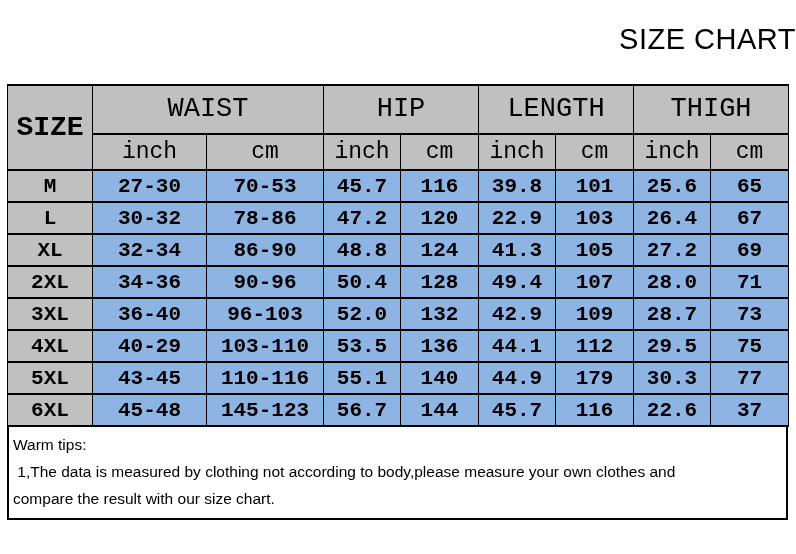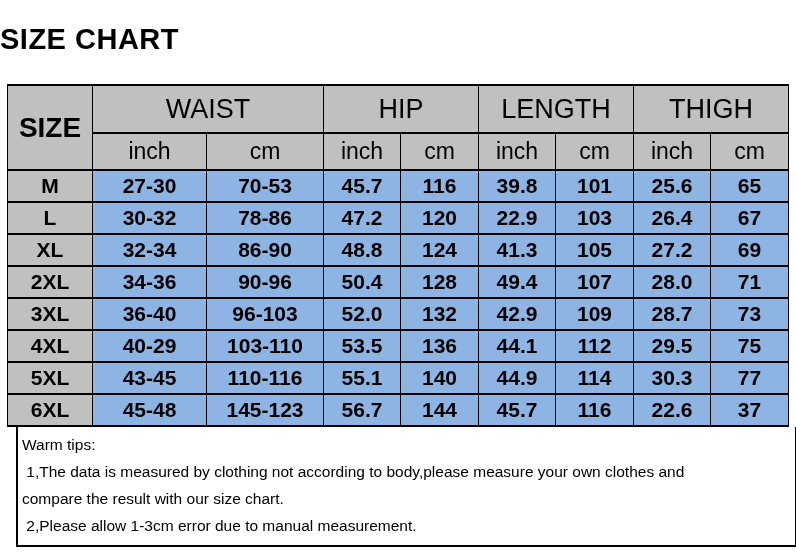--- a/index.html
+++ b/index.html
@@ -5,32 +5,33 @@
   * { box-sizing: border-box; }
   html, body {
     margin: 0; padding: 0;
     width: 796px; height: 554px;
     background: #ffffff;
     font-family: "Liberation Sans", sans-serif;
     color: #000000;
   }
   .page { width: 796px; height: 554px; overflow: hidden; }
   .chart-title {
-    text-align: left;
+    text-align: right;
     padding-top: 22px;
     font-size: 29px;
-    font-weight: bold;
+    font-weight: normal;
     letter-spacing: 0.5px;
     line-height: 34px;
   }
   .table-wrap { margin: 28px 8px 0 7px; width: 781px; }
   table.size-table {
     border-collapse: collapse;
     table-layout: fixed;
     width: 781px;
+    font-family: Liberation Mono, monospace;
   }
   table.size-table th, table.size-table td {
     border-left: 1px solid #000;
     border-right: 1px solid #000;
     border-top: 2px solid #000;
     border-bottom: 2px solid #000;
     text-align: center;
     vertical-align: middle;
     padding: 0;
     overflow: hidden;
@@ -58,21 +59,21 @@
     height: 32px;
   }
   td.value-cell {
     background: #8db4e2;
     font-size: 21px;
     font-weight: bold;
     height: 32px;
   }
   .warm-tips {
     width: 781px;
-    margin: 0 8px 0 16px;
+    margin: 0 8px 0 7px;
     border: 2px solid #000;
     border-top: none;
     padding: 4px 4px 6px 4px;
     background: #ffffff;
   }
   .tip-line {
     font-size: 15.5px;
     line-height: 27px;
     white-space: pre-wrap;
   }
@@ -183,21 +184,21 @@
             <td class="value-cell">29.5</td>
             <td class="value-cell">75</td>
           </tr>
           <tr>
             <td class="size-cell">5XL</td>
             <td class="value-cell">43-45</td>
             <td class="value-cell">110-116</td>
             <td class="value-cell">55.1</td>
             <td class="value-cell">140</td>
             <td class="value-cell">44.9</td>
-            <td class="value-cell">114</td>
+            <td class="value-cell">179</td>
             <td class="value-cell">30.3</td>
             <td class="value-cell">77</td>
           </tr>
           <tr>
             <td class="size-cell">6XL</td>
             <td class="value-cell">45-48</td>
             <td class="value-cell">145-123</td>
             <td class="value-cell">56.7</td>
             <td class="value-cell">144</td>
             <td class="value-cell">45.7</td>
@@ -206,16 +207,15 @@
             <td class="value-cell">37</td>
           </tr>
         </tbody>
     </table>
   </div>
 
   <div class="warm-tips">
       <div class="tip-line">Warm tips:</div>
       <div class="tip-line"> 1,The data is measured by clothing not according to body,please measure your own clothes and</div>
       <div class="tip-line">compare the result with our size chart.</div>
-      <div class="tip-line"> 2,Please allow 1-3cm error due to manual measurement.</div>
     </div>
 
 </div>
 
 </body></html>

